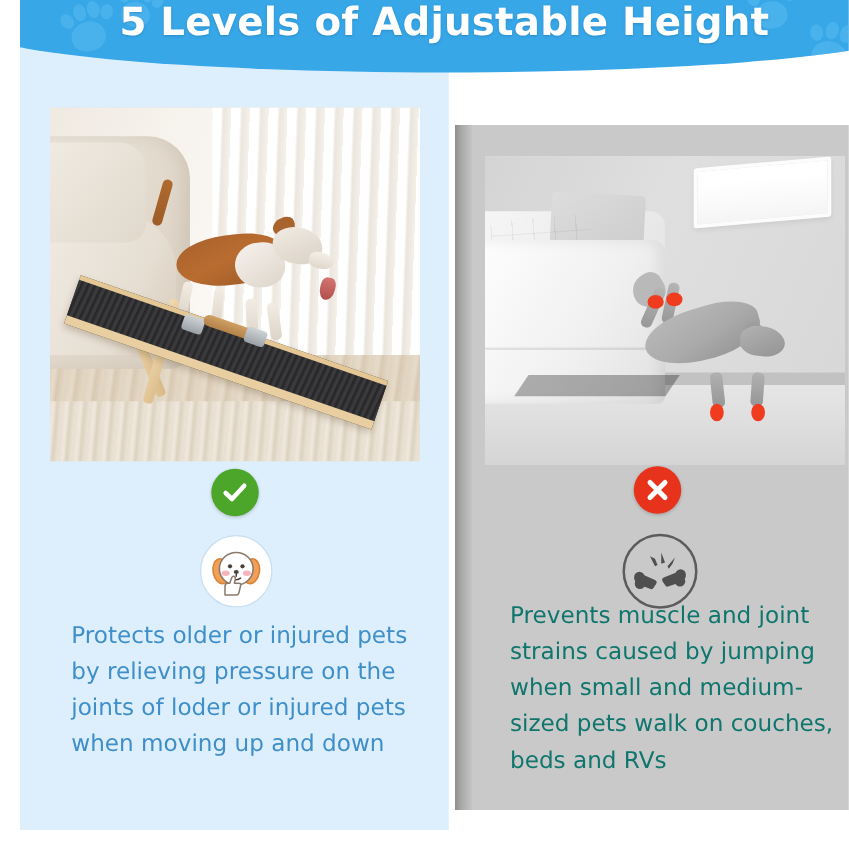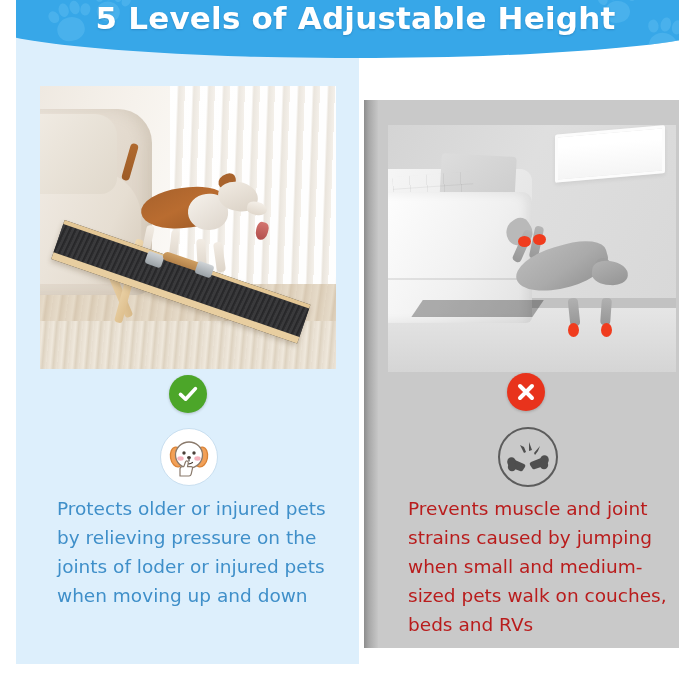--- a/index.html
+++ b/index.html
@@ -378,23 +378,23 @@
     font-size: 18.5px;
     line-height: 29px;
     font-family: "DejaVu Sans", sans-serif;
   }
   .copy-left {
     left: 41px; top: 494px;
     width: 288px;
     color: #3f8fc9;
   }
   .copy-right {
-    left: 392px; top: 494px;
+    left: 392px; top: 478px;
     width: 262px;
-    color: #b91c1c;
+    color: #0f766e;
   }
 </style>
 </head>
 <body>
 
 <div id="infographic">
 
   <div class="panel-left-bg"></div>
   <div class="panel-right-bg"></div>
   <div class="panel-right-shade"></div>

